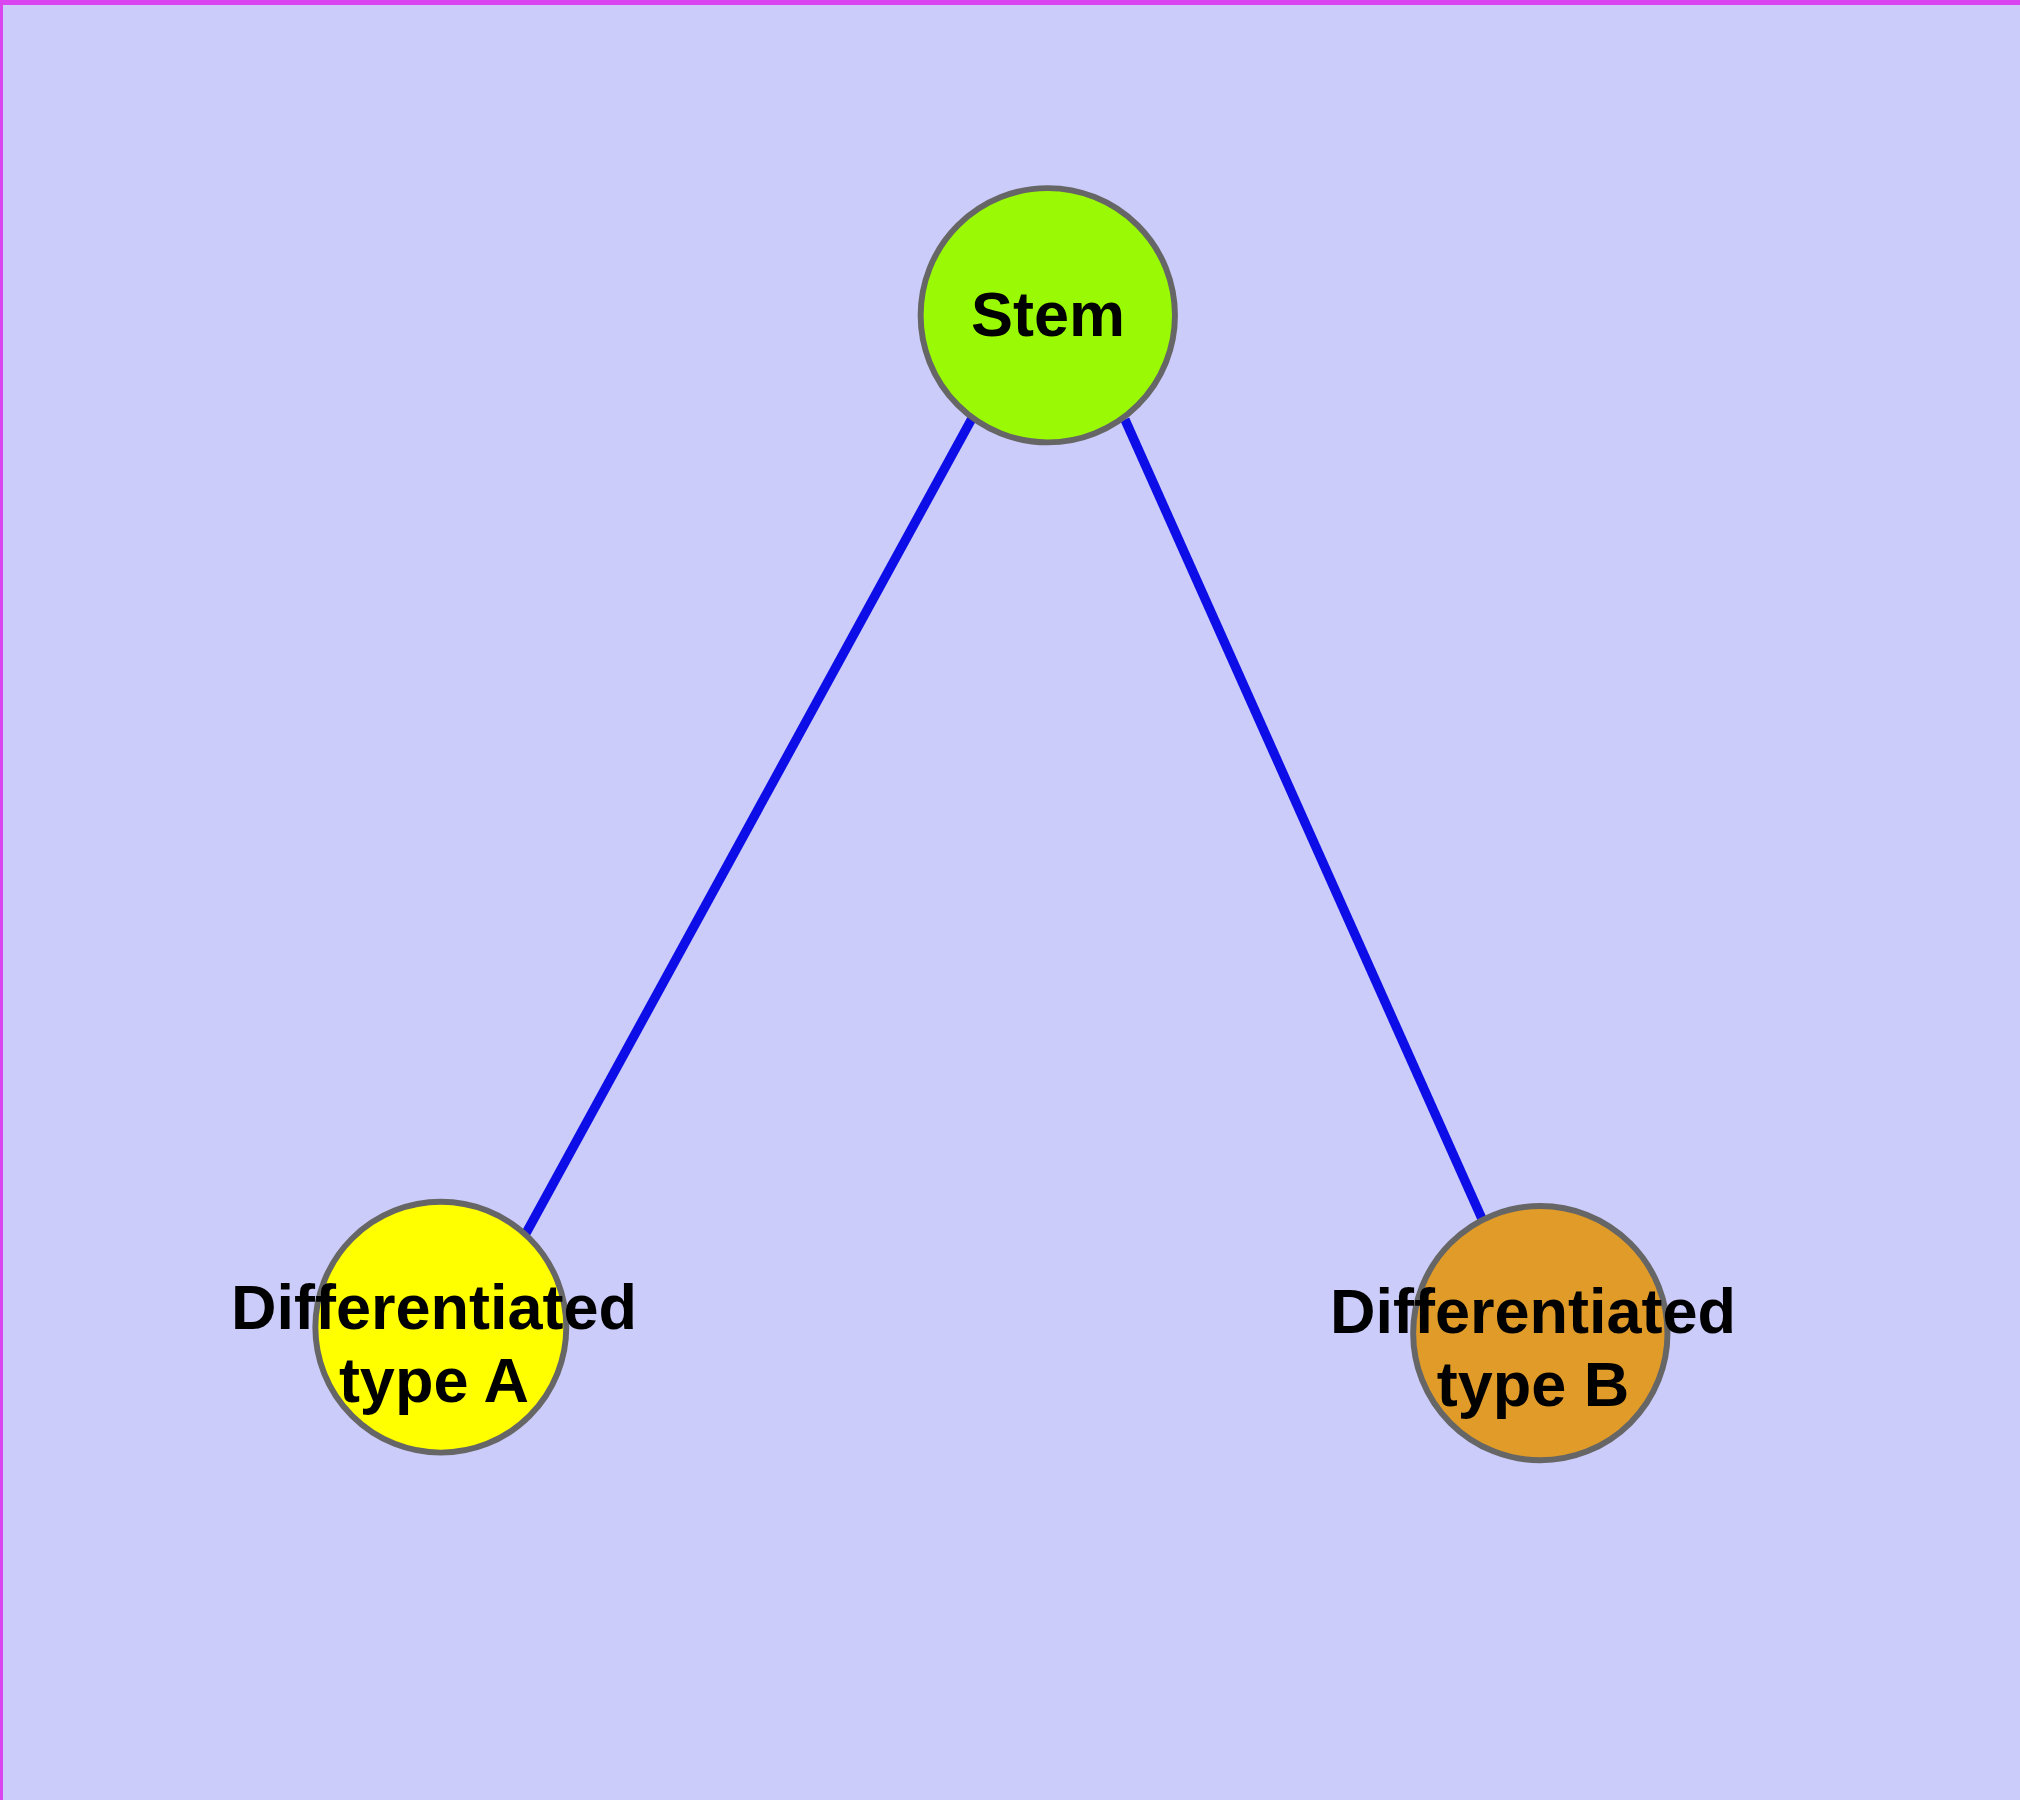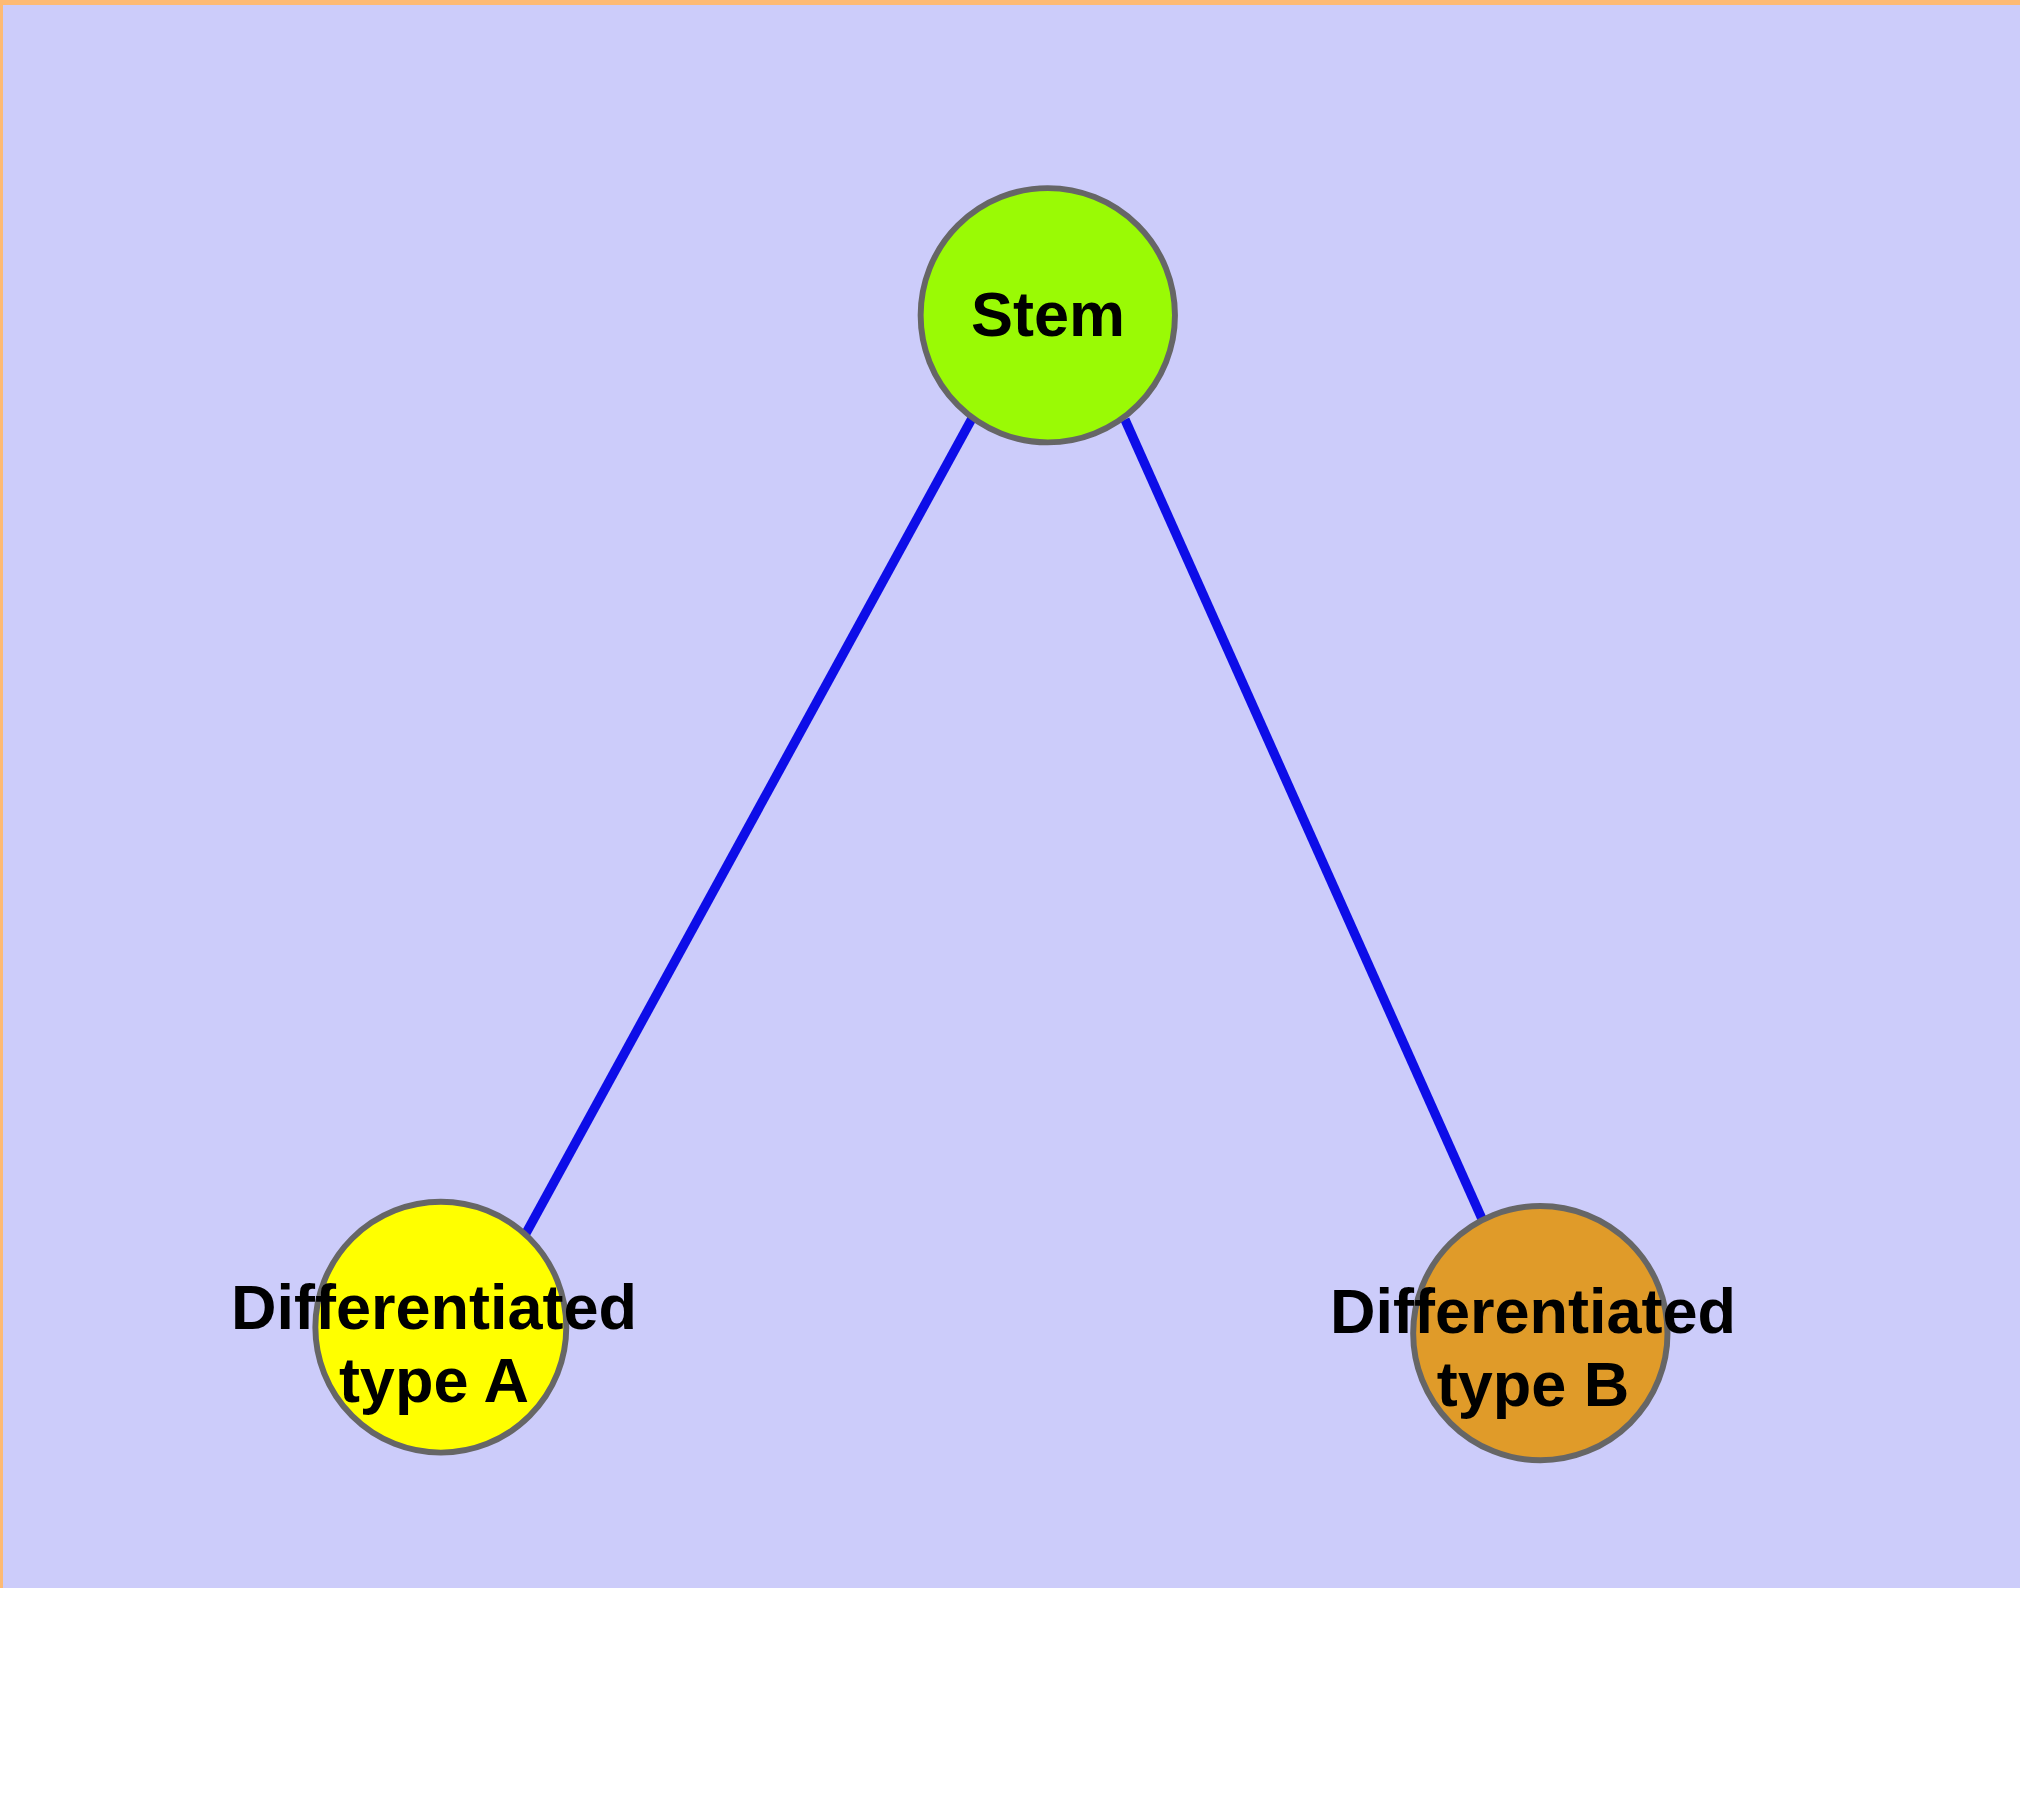--- a/index.html
+++ b/index.html
@@ -4,23 +4,23 @@
 <title>Cell Differentiation Graph</title>
 <style>
   html, body {
     margin: 0;
     padding: 0;
     background: #ffffff;
   }
   #stage {
     position: relative;
     width: 2021px;
-    height: 1588px;
+    height: 1800px;
     overflow: hidden;
-    background: #fdba74;
+    background: #d946ef;
     font-family: "Liberation Sans", "DejaVu Sans", sans-serif;
   }
   #canvas-bg {
     position: absolute;
     left: 3.4px;
     top: 5.1px;
     width: 2017px;
     height: 1807px;
     background: #ccccfa;
   }

